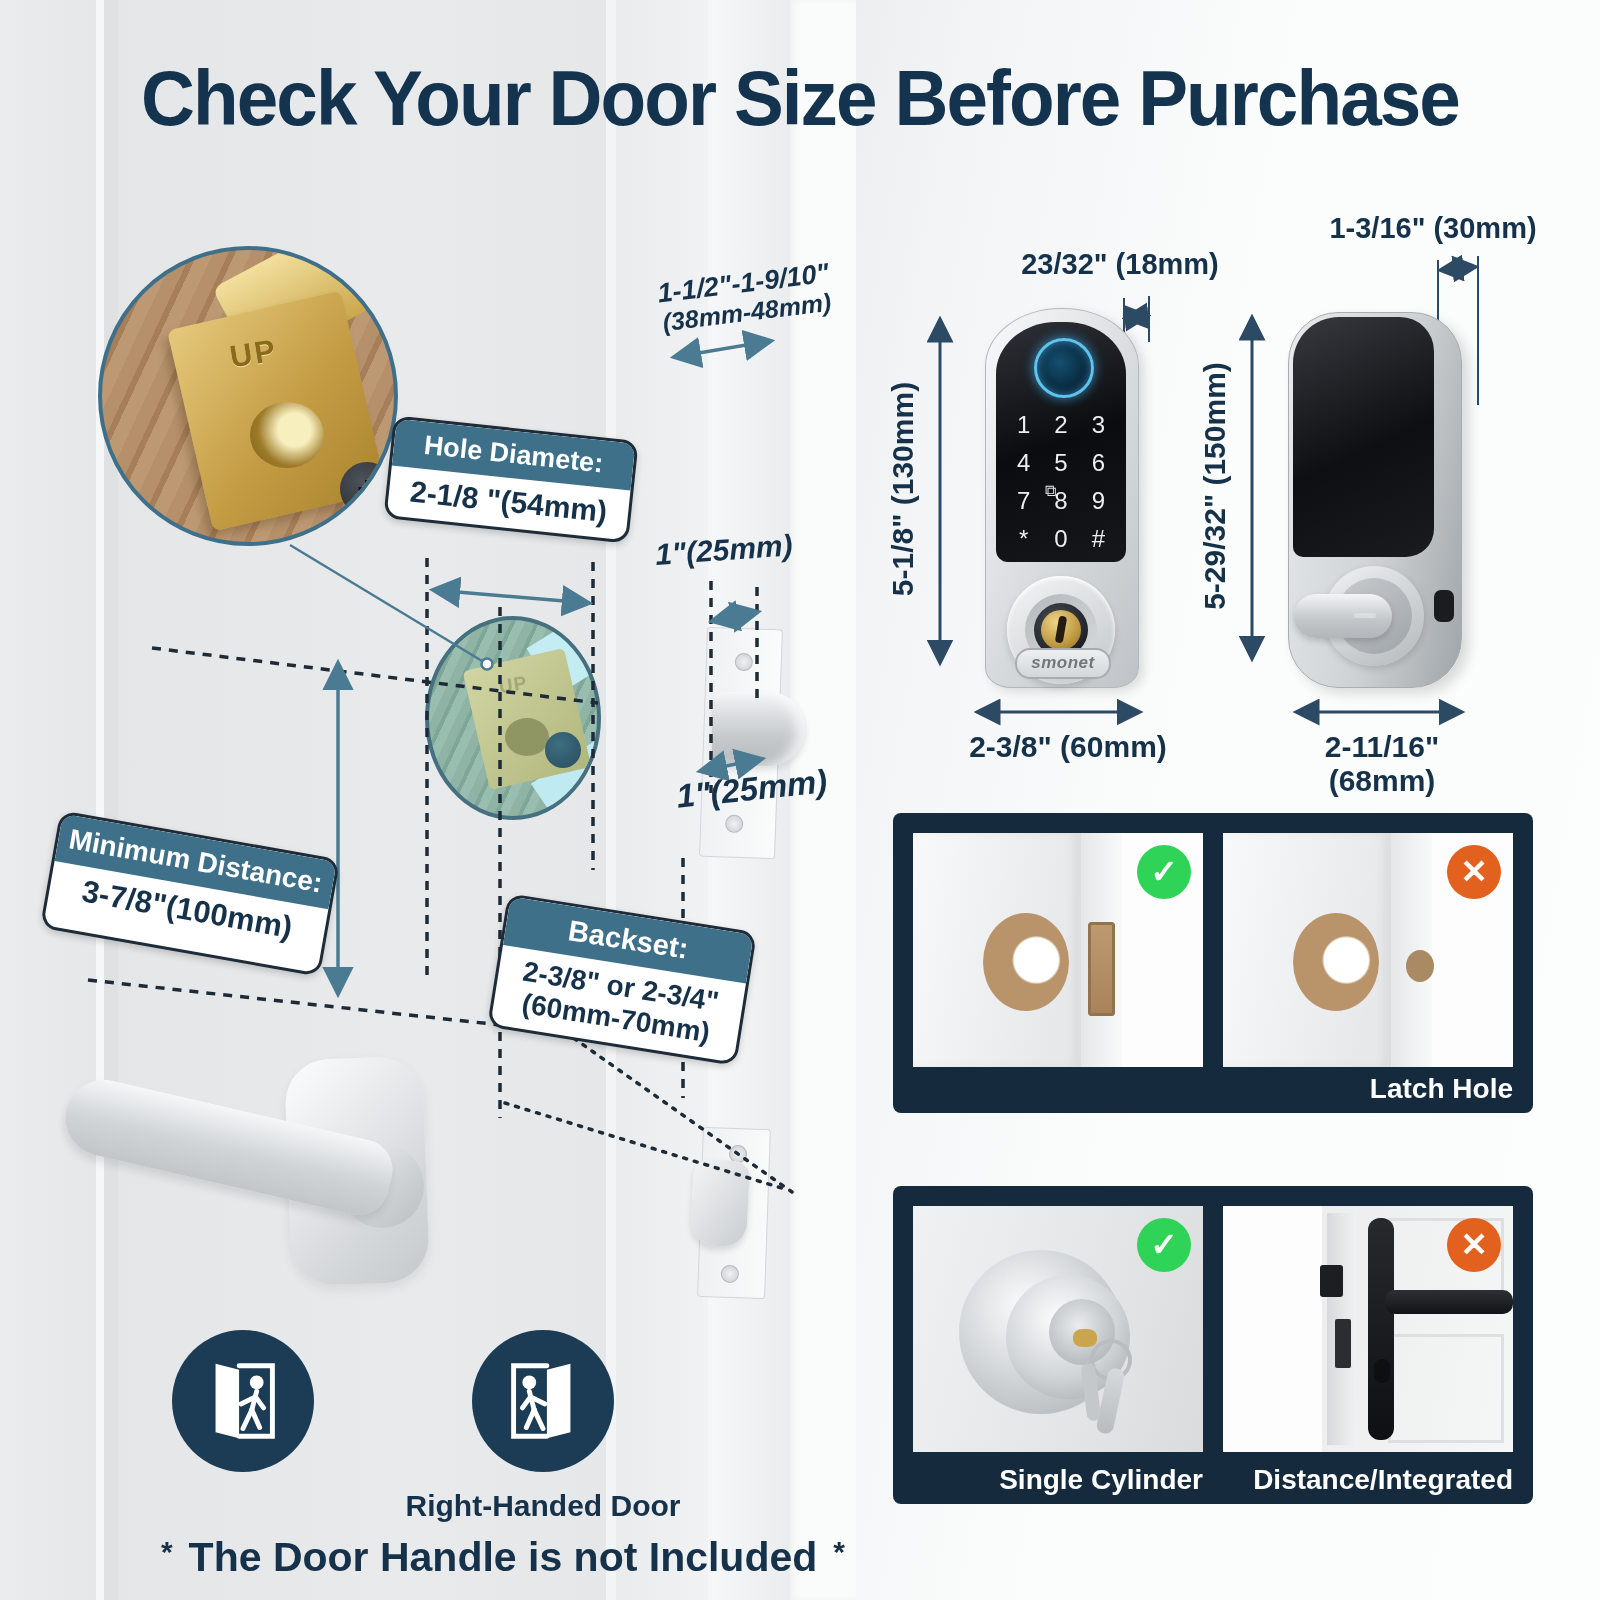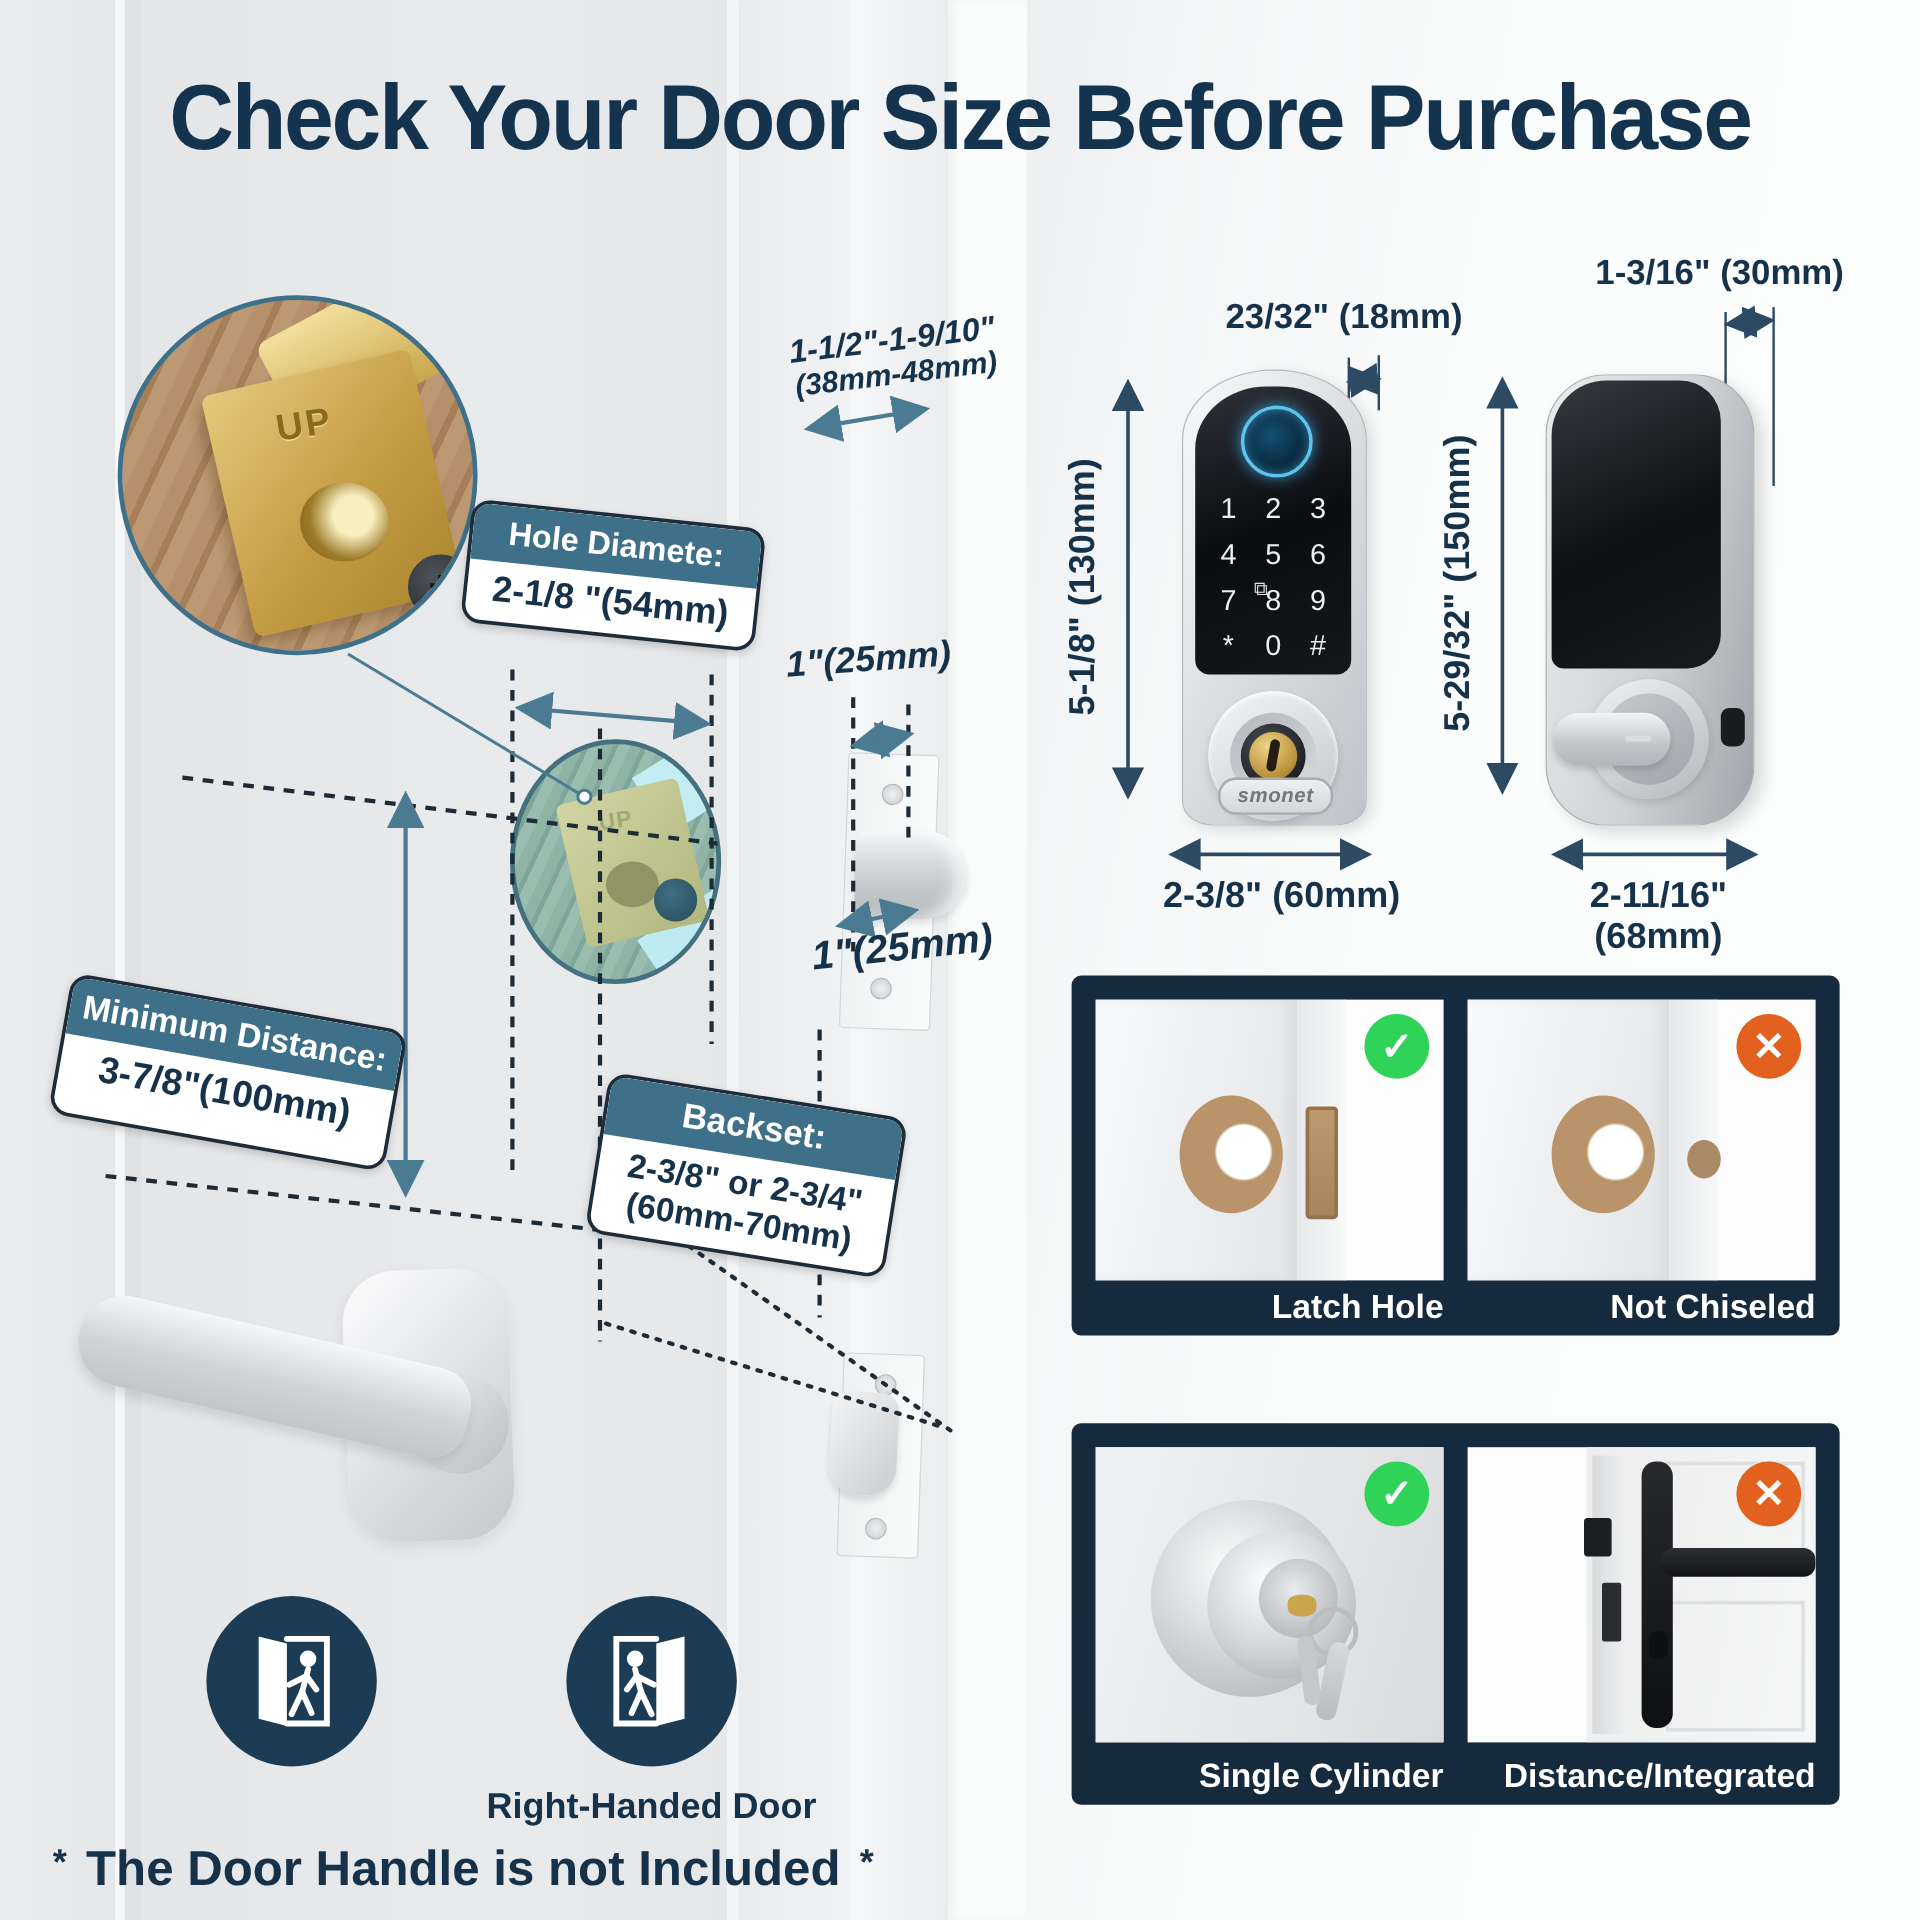--- a/index.html
+++ b/index.html
@@ -179,21 +179,21 @@
     background:linear-gradient(#2d2f34,#121316)}
   .m-cyl{position:absolute;left:52%;top:62%;width:16px;height:24px;border-radius:8px;background:#0e0f11}
   
   .hand-circle{position:absolute;width:142px;height:142px;border-radius:50%;background:#1c3c55}
   #hc1{left:172px;top:1330px}
   #hc2{left:472px;top:1330px}
   .hand-circle svg{position:absolute;left:22px;top:22px}
   .hand-label{position:absolute;width:320px;text-align:center;font-size:30px;font-weight:bold;color:#16324b}
   #hl1{left:83px;top:1489px}
   #hl2{left:383px;top:1489px}
-  #footer{left:28px;top:1534px;width:820px;text-align:left;color:#16324b;font-weight:bold;font-size:41px}
+  #footer{left:41px;top:1534px;width:820px;text-align:right;color:#16324b;font-weight:bold;font-size:41px}
   #footer .ast{font-size:30px;vertical-align:9px;margin:0 16px;font-weight:bold}
   #lines{position:absolute;left:0;top:0;pointer-events:none}
 </style>
 </head>
 <body>
 
 <div id="stage">
 
   <div class="abs ds1"></div>
   <div class="abs ds2"></div>
@@ -367,21 +367,20 @@
       <div class="photo">
         <div class="d-face"></div>
         <div class="d-hole"></div>
         <div class="d-edge"></div>
         <div class="d-dot"></div>
         <div class="badge bad">✕</div>
       </div>
     </div>
     <div class="plabel-row">
       <div class="plabel">Latch Hole</div>
-      <div class="plabel">Not Chiseled</div>
     </div>
   </div>
 
   <div class="panel" id="panel2">
     <div class="ph-row">
       <div class="photo">
         <div class="p2a-bg"></div>
         <div class="knob-rose"></div>
         <div class="knob"></div>
         <div class="knob-face"></div>

